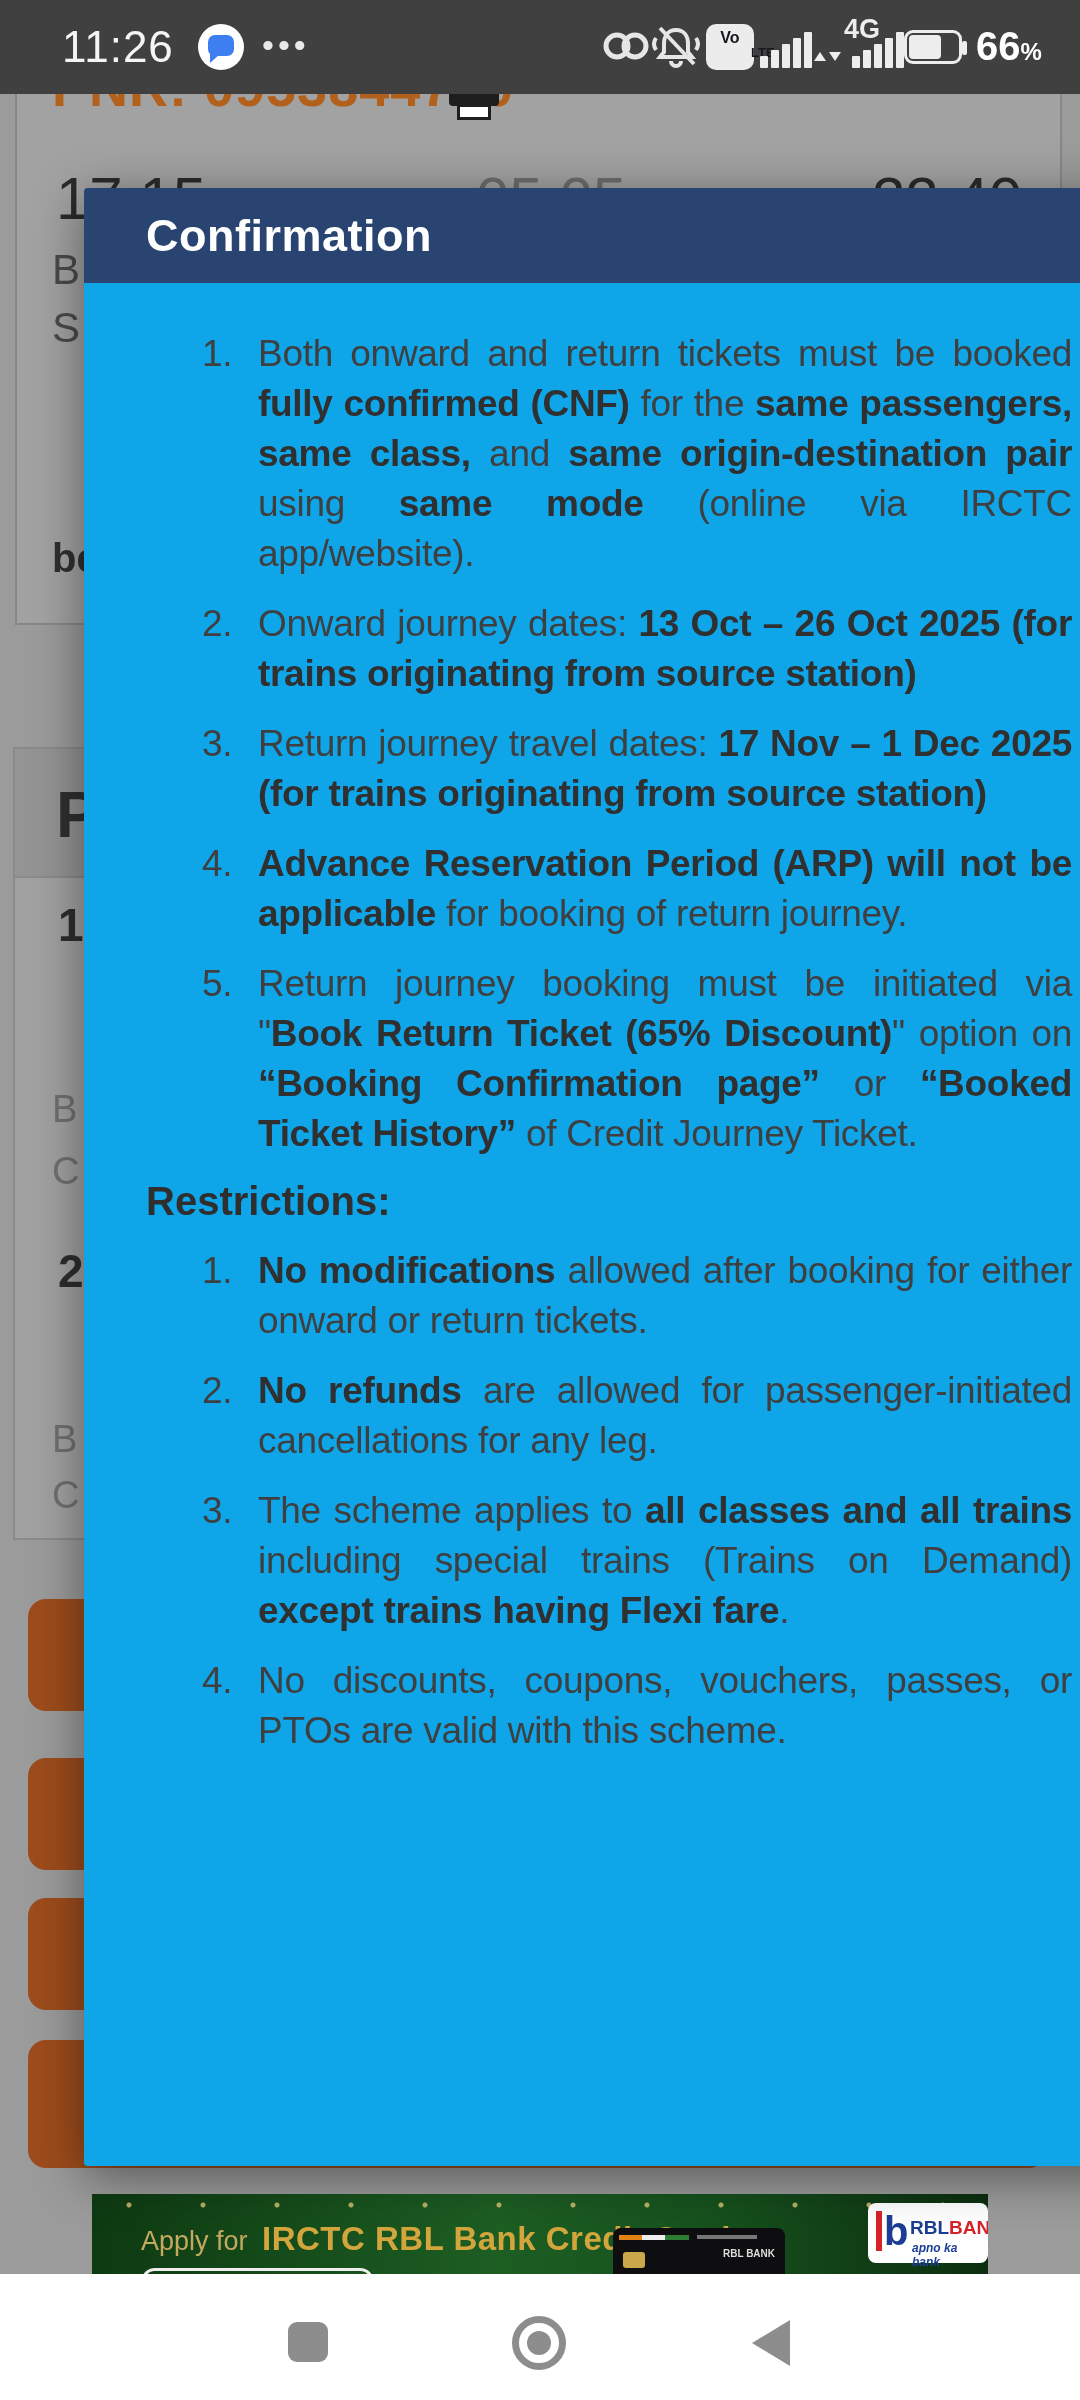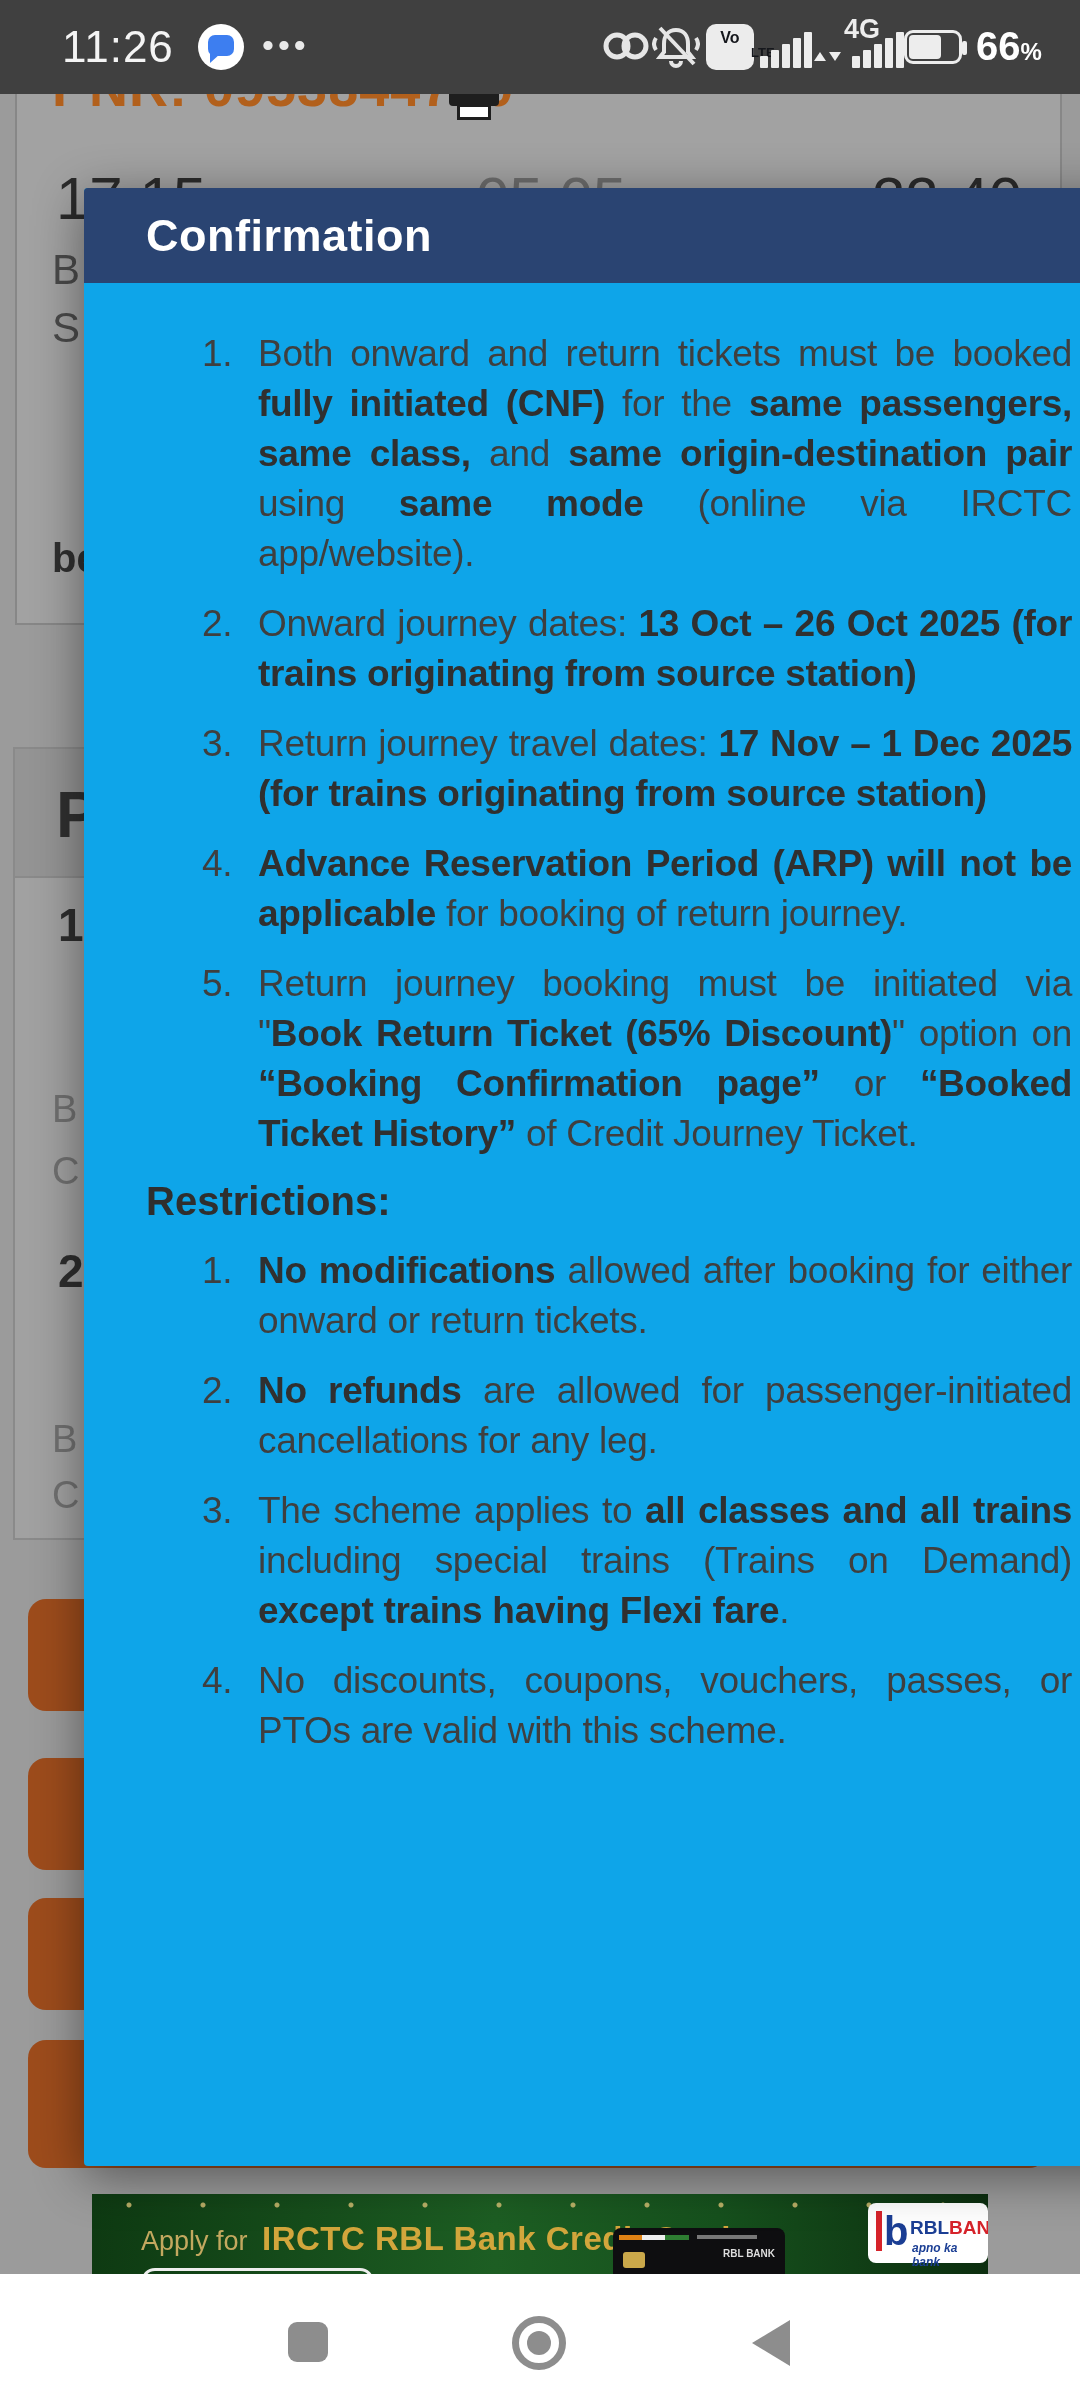--- a/index.html
+++ b/index.html
@@ -157,21 +157,21 @@
     </div>
   </div>
 
   <div class="modal">
     <div class="modal-head">
       <div class="modal-title">Confirmation</div>
     </div>
     <div class="modal-body">
       <div>
           <ol class="numlist">
-            <li><span class="marker">1.</span><span>Both onward and return tickets must be booked </span><b>fully initiated (CNF)</b><span> for the </span><b>same passengers, same class,</b><span> and </span><b>same origin-destination pair</b><span> using </span><b>same mode</b><span> (online via IRCTC app/website).</span></li>
+            <li><span class="marker">1.</span><span>Both onward and return tickets must be booked </span><b>fully confirmed (CNF)</b><span> for the </span><b>same passengers, same class,</b><span> and </span><b>same origin-destination pair</b><span> using </span><b>same mode</b><span> (online via IRCTC app/website).</span></li>
             <li><span class="marker">2.</span><span>Onward journey dates: </span><b>13 Oct – 26 Oct 2025 (for trains originating from source station)</b></li>
             <li><span class="marker">3.</span><span>Return journey travel dates: </span><b>17 Nov – 1 Dec 2025 (for trains originating from source station)</b></li>
             <li><span class="marker">4.</span><b>Advance Reservation Period (ARP) will not be applicable</b><span> for booking of return journey.</span></li>
             <li><span class="marker">5.</span><span>Return journey booking must be initiated via "</span><b>Book Return Ticket (65% Discount)</b><span>" option on </span><b>“Booking Confirmation page”</b><span> or </span><b>“Booked Ticket History”</b><span> of Credit Journey Ticket.</span></li>
           </ol>
           <div class="sec-heading">Restrictions:</div>
           <ol class="numlist">
             <li><span class="marker">1.</span><b>No modifications</b><span> allowed after booking for either onward or return tickets.</span></li>
             <li><span class="marker">2.</span><b>No refunds</b><span> are allowed for passenger-initiated cancellations for any leg.</span></li>
             <li><span class="marker">3.</span><span>The scheme applies to </span><b>all classes and all trains</b><span> including special trains (Trains on Demand) </span><b>except trains having Flexi fare</b><span>.</span></li>

